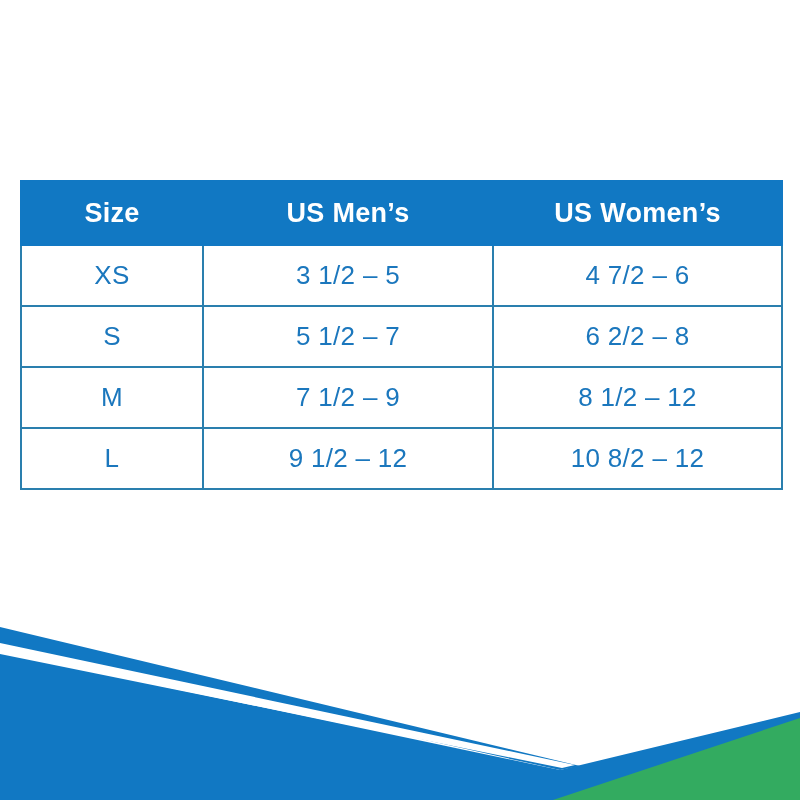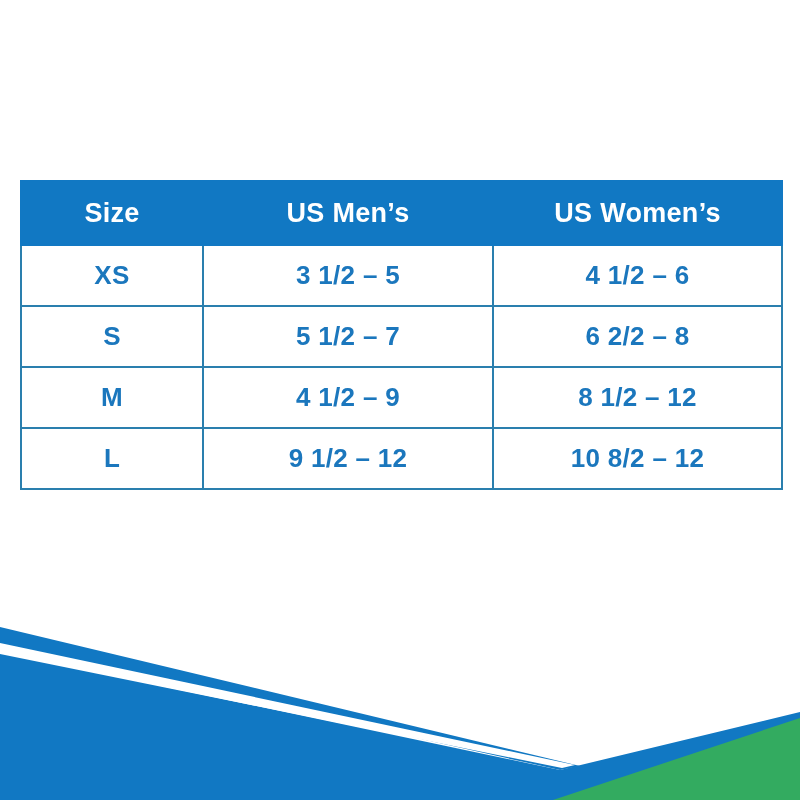--- a/index.html
+++ b/index.html
@@ -52,21 +52,21 @@
     font-size: 27px;
     font-weight: bold;
     height: 62px;
     letter-spacing: 0.3px;
   }
 
   #size-chart tbody td {
     background: #ffffff;
     color: #1b77bd;
     font-size: 26px;
-    font-weight: bold;
+    font-weight: normal;
     height: 59px;
     letter-spacing: 0.3px;
   }
 
   
   #bottom-decoration {
     position: absolute;
     left: 0;
     top: 600px;
     width: 800px;
@@ -89,30 +89,30 @@
       <tr>
         <th>Size</th>
         <th>US Men’s</th>
         <th>US Women’s</th>
       </tr>
     </thead>
     <tbody>
       <tr>
         <td>XS</td>
         <td>3 1/2 – 5</td>
-        <td>4 1/2 – 6</td>
+        <td>4 7/2 – 6</td>
       </tr>
       <tr>
         <td>S</td>
         <td>5 1/2 – 7</td>
         <td>6 2/2 – 8</td>
       </tr>
       <tr>
         <td>M</td>
-        <td>4 1/2 – 9</td>
+        <td>7 1/2 – 9</td>
         <td>8 1/2 – 12</td>
       </tr>
       <tr>
         <td>L</td>
         <td>9 1/2 – 12</td>
         <td>10 8/2 – 12</td>
       </tr>
     </tbody>
   </table>
 

